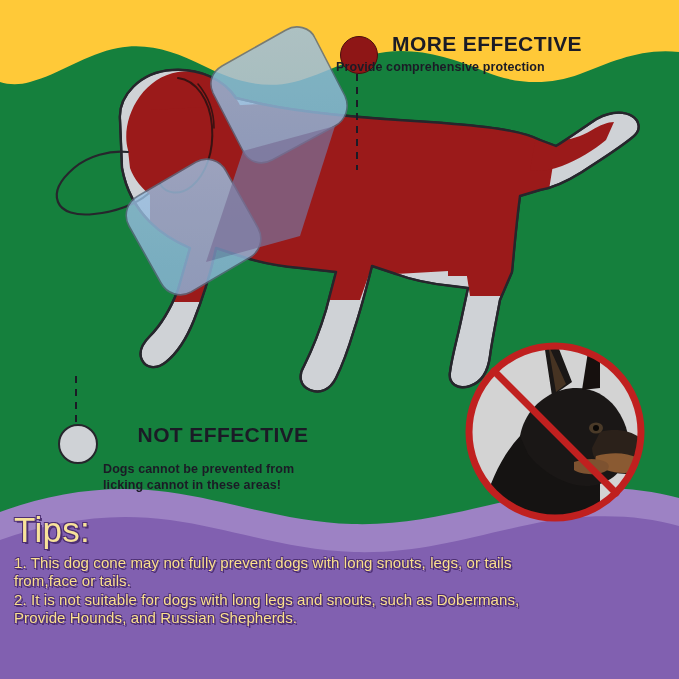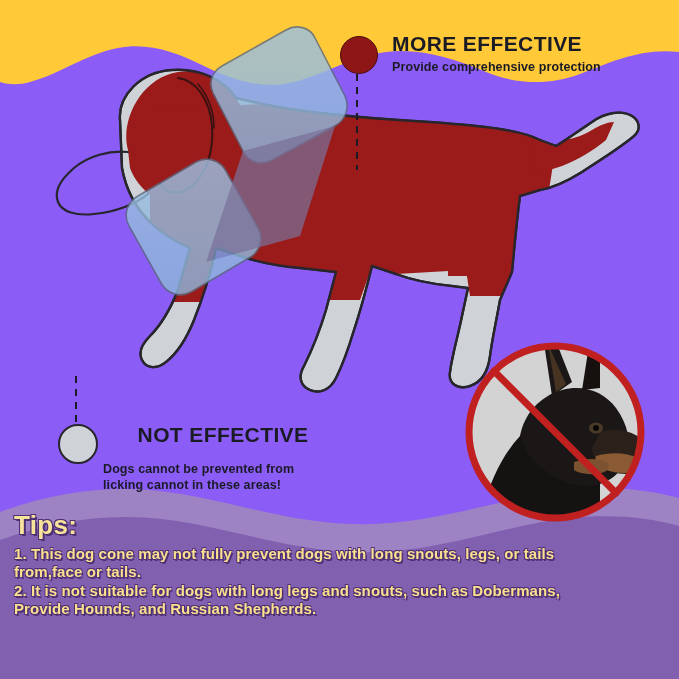--- a/index.html
+++ b/index.html
@@ -4,21 +4,21 @@
 <title>Dog Recovery Suit Infographic</title>
 <style>
   html,body{margin:0;padding:0;}
   body{
     width:679px;height:679px;
     background:#ffffff;
     font-family:"Liberation Sans", sans-serif;
     overflow:hidden;
     position:relative;
   }
-  #stage{position:relative;width:679px;height:679px;overflow:hidden;background:#8b5cf6;}
+  #stage{position:relative;width:679px;height:679px;overflow:hidden;background:#15803d;}
 
   
   .layer{position:absolute;left:0;top:0;width:679px;height:679px;}
   .art{pointer-events:none;}
 
   
   .callout{position:absolute;}
 
   #callout-more{left:336px;top:33px;width:330px;}
   #callout-not{left:55px;top:424px;width:300px;}
@@ -27,47 +27,47 @@
     font-size:21px;font-weight:bold;letter-spacing:.4px;
     color:#1b1b26;line-height:1.05;white-space:nowrap;
   }
   #callout-more .callout-head{margin-left:56px;}
   #callout-not  .callout-head{margin-left:36px;text-align:center;}
 
   .callout-sub{
     font-size:12.5px;font-weight:bold;color:#1b1b26;
     line-height:1.28;letter-spacing:.1px;
   }
-  #callout-more .callout-sub{margin-left:56px;margin-top:4px;}
+  #callout-more .callout-sub{margin-top:4px;}
   #callout-not  .callout-sub{margin-left:48px;margin-top:15px;}
 
   
   .dot{position:absolute;border-radius:50%;}
   #dot-more{left:340px;top:36px;width:36px;height:36px;
             background:#8e1616;border:1.4px solid #4a0d0d;}
   #dot-not {left:58px;top:424px;width:36px;height:36px;
             background:#cfd2d6;border:2px solid #26262c;}
 
   
   #tips-panel{
     position:absolute;left:0;top:492px;width:679px;height:187px;
   }
   #tips-content{
     position:absolute;left:0;top:0;width:679px;height:187px;
     padding:20px 12px 0 14px;box-sizing:border-box;
   }
   .tips-title{
-    font-size:26px;font-weight:bold;color:#f8e39a;
+    font-size:35px;font-weight:normal;color:#f8e39a;
     letter-spacing:.3px;line-height:1;
     text-shadow:2px 2px 0 #4d2f73, -1px -1px 0 #4d2f73,
                 1px -1px 0 #4d2f73, -1px 1px 0 #4d2f73;
     margin:0 0 7px 0;
   }
   .tip-line{
-    font-size:15px;font-weight:bold;color:#fbe08f;
+    font-size:15px;font-weight:normal;color:#fbe08f;
     line-height:1.22;letter-spacing:.1px;margin:0;
     text-shadow:1.5px 1.5px 0 #4d2f73, -.8px -.8px 0 #4d2f73,
                 .8px -.8px 0 #4d2f73, -.8px .8px 0 #4d2f73;
   }
   #tip-2{}
 </style>
 </head>
 <body>
 
 <div id="stage">

